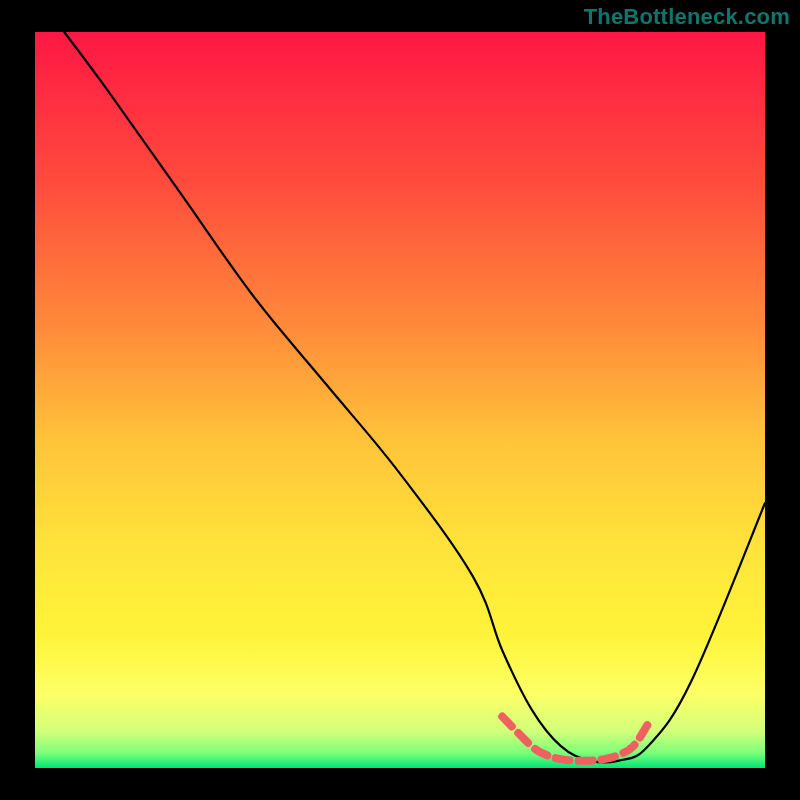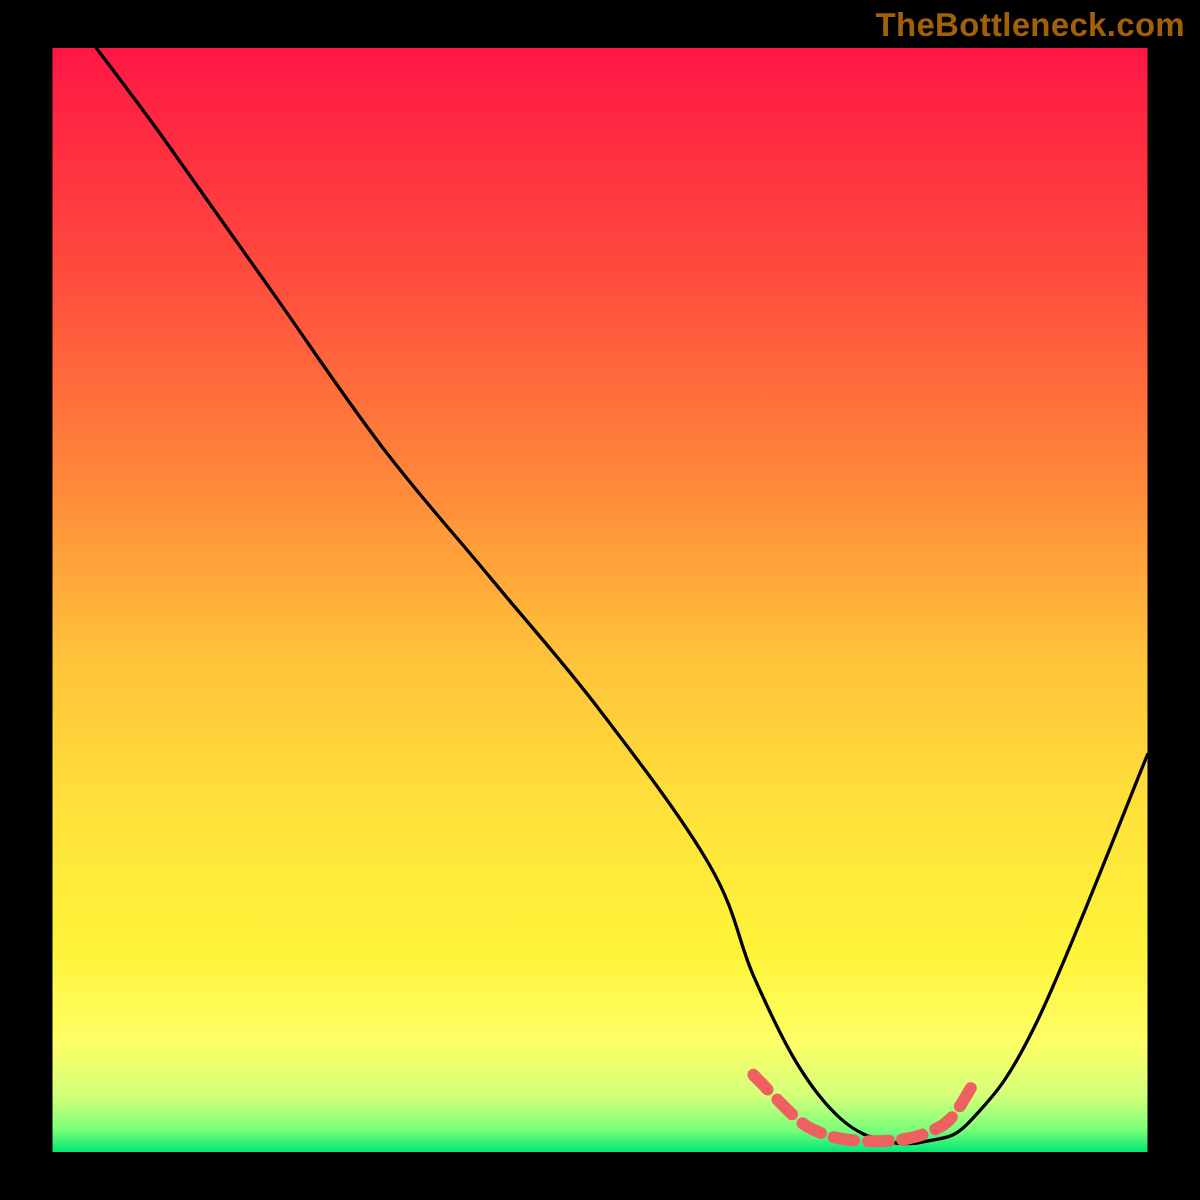--- a/index.html
+++ b/index.html
@@ -15,21 +15,21 @@
     width: 800px;
     height: 800px;
   }
   .watermark {
     position: absolute;
     top: 4px;
     right: 10px;
     font-family: Arial, Helvetica, sans-serif;
     font-size: 22px;
     font-weight: bold;
-    color: #a16207;
+    color: #0f766e;
     letter-spacing: 0.2px;
     z-index: 5;
   }
   svg {
     display: block;
   }
 </style>
 </head>
 <body>
 <div class="container">

